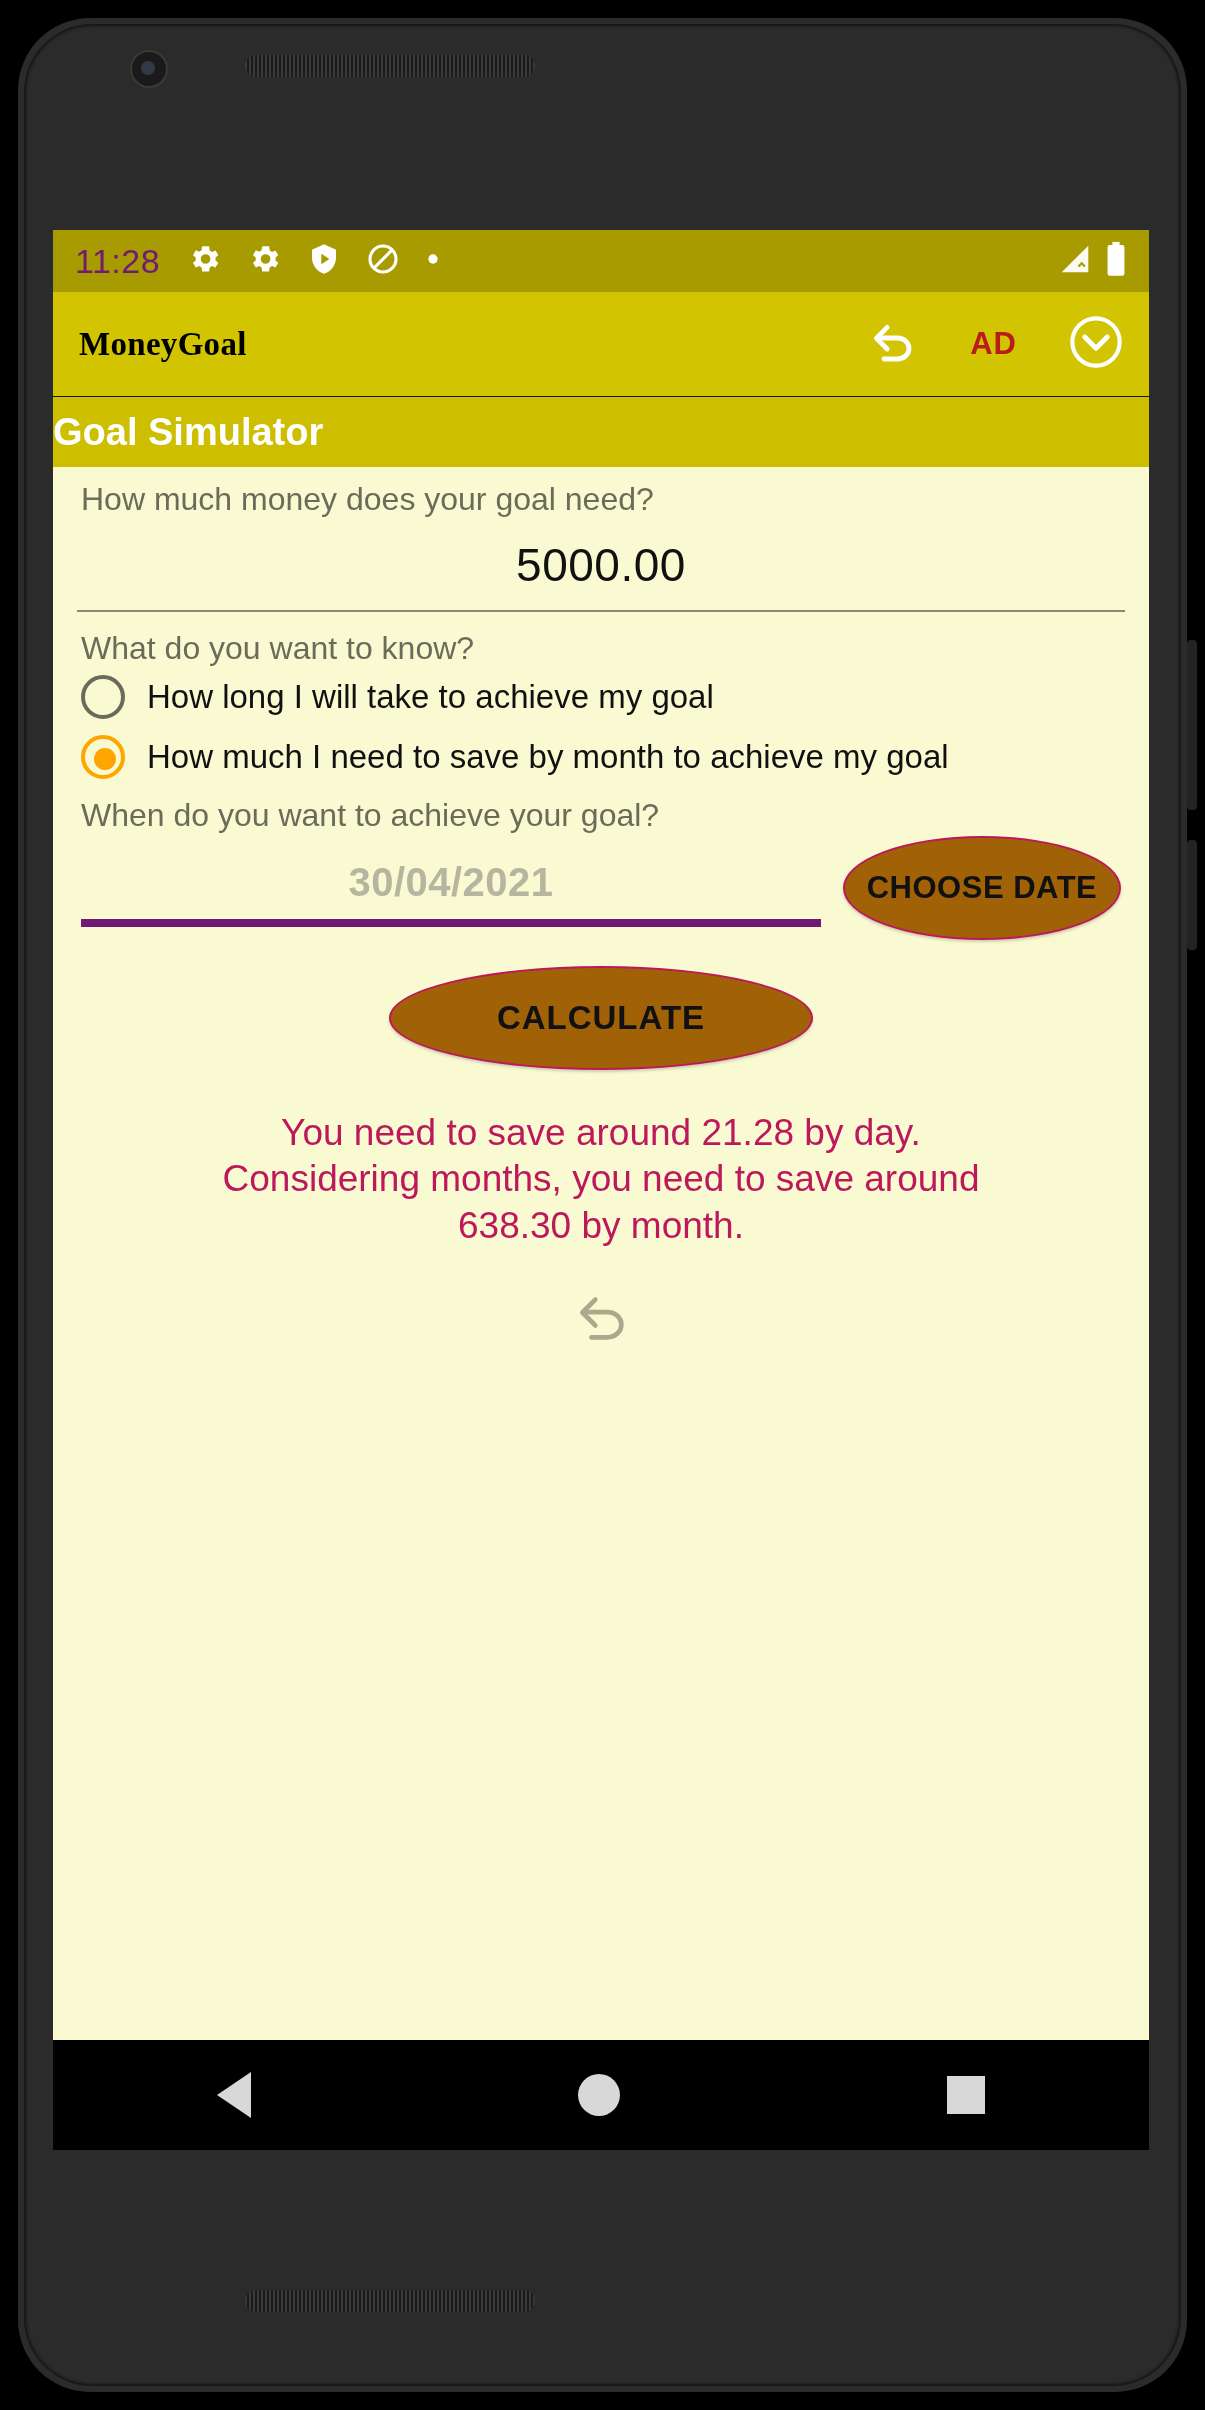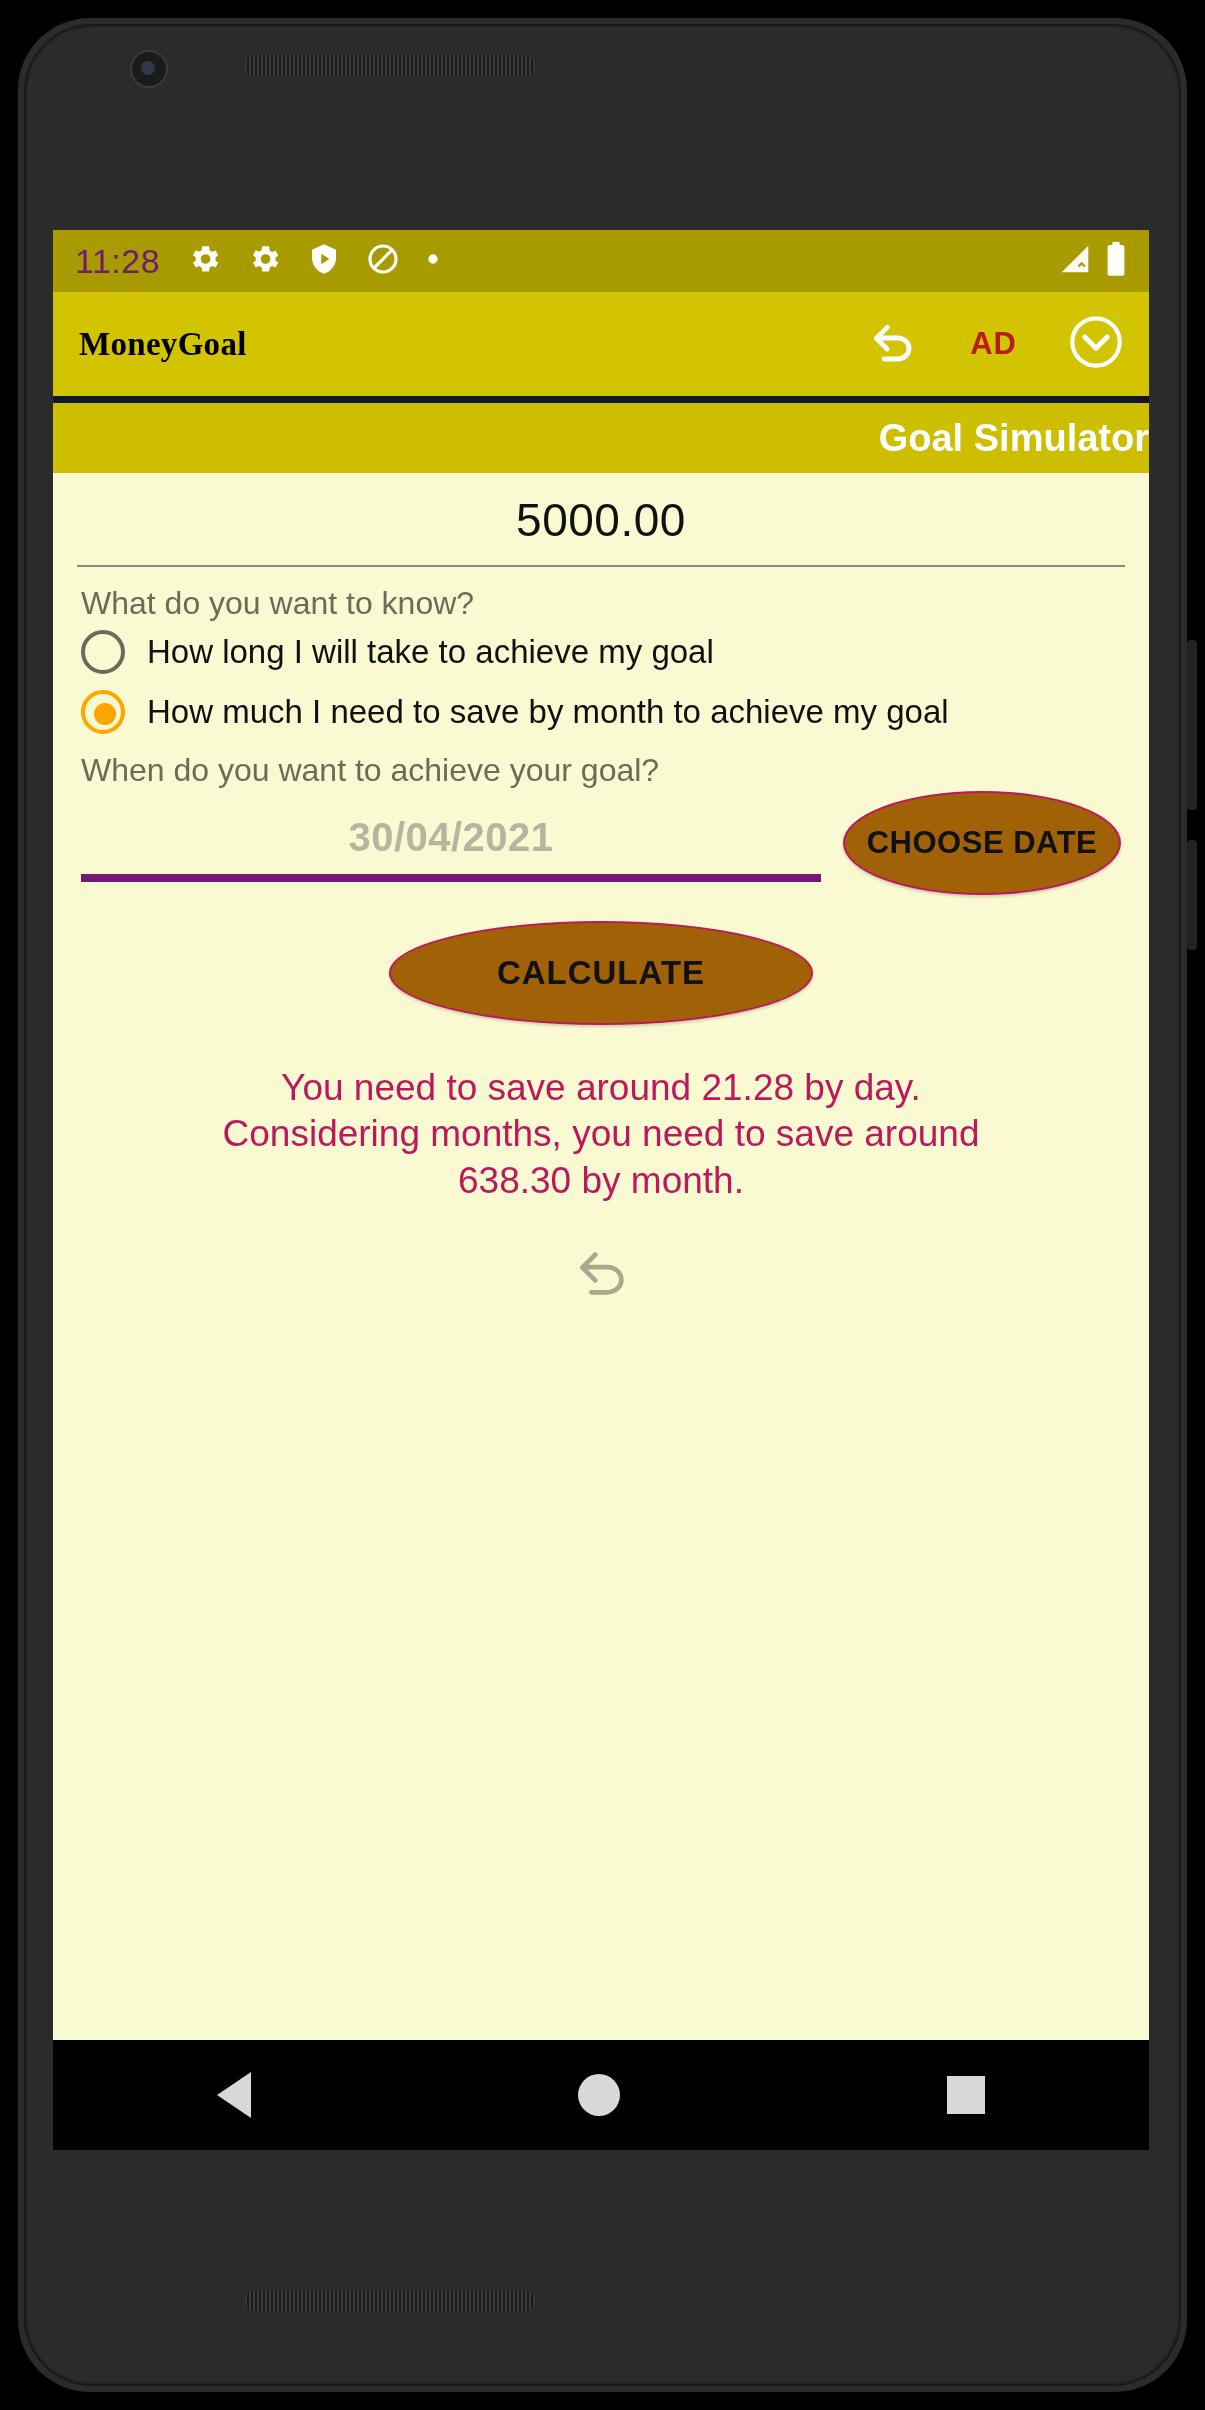--- a/index.html
+++ b/index.html
@@ -61,22 +61,22 @@
   .appbar{
     height:104px;background:#D2C400;display:flex;align-items:center;
     padding:0 26px;box-sizing:border-box;
   }
   .app-title{color:#000000;font-size:33px;font-weight:bold;letter-spacing:.3px;font-family:Liberation Serif, serif;}
   .appbar-actions{margin-left:auto;display:flex;align-items:center;gap:52px;}
   .ad-label{color:#b91c1c;font-size:31px;font-weight:bold;letter-spacing:1px;}
 
   
   .subtitlebar{
-    height:70px;background:#CDBF00;display:flex;align-items:center;justify-content:flex-end;
-    border-top:7px solid #0f172a;
+    height:70px;background:#CDBF00;display:flex;align-items:center;justify-content:flex-start;
+    border-top:1px solid #0f172a;
   }
   .subtitle-text{color:#fff;font-size:38px;font-weight:bold;}
 
   
   .content{padding:0 14px;box-sizing:border-box;}
   .q-label{
     color:#6b6b5a;font-size:32px;padding:14px 14px 0 14px;
   }
   .amount-row{
     padding:6px 16px 10px 16px;border-bottom:2px solid #8a8a70;margin:0 10px 0 10px;
@@ -211,20 +211,21 @@
         </span>
       </div>
     </div>
 
     <div class="subtitlebar">
       <div class="subtitle-text">Goal Simulator</div>
     </div>
 
     <div class="content">
 
+      <div class="q-label">How much money does your goal need?</div>
 
       <div class="amount-row">
         <div class="amount-value">5000.00</div>
       </div>
 
       <div class="q-label" style="padding-top:18px;">What do you want to know?</div>
 
       <div class="radio-row">
         <span class="radio"></span>
         <span class="radio-label">How long I will take to achieve my goal</span>

